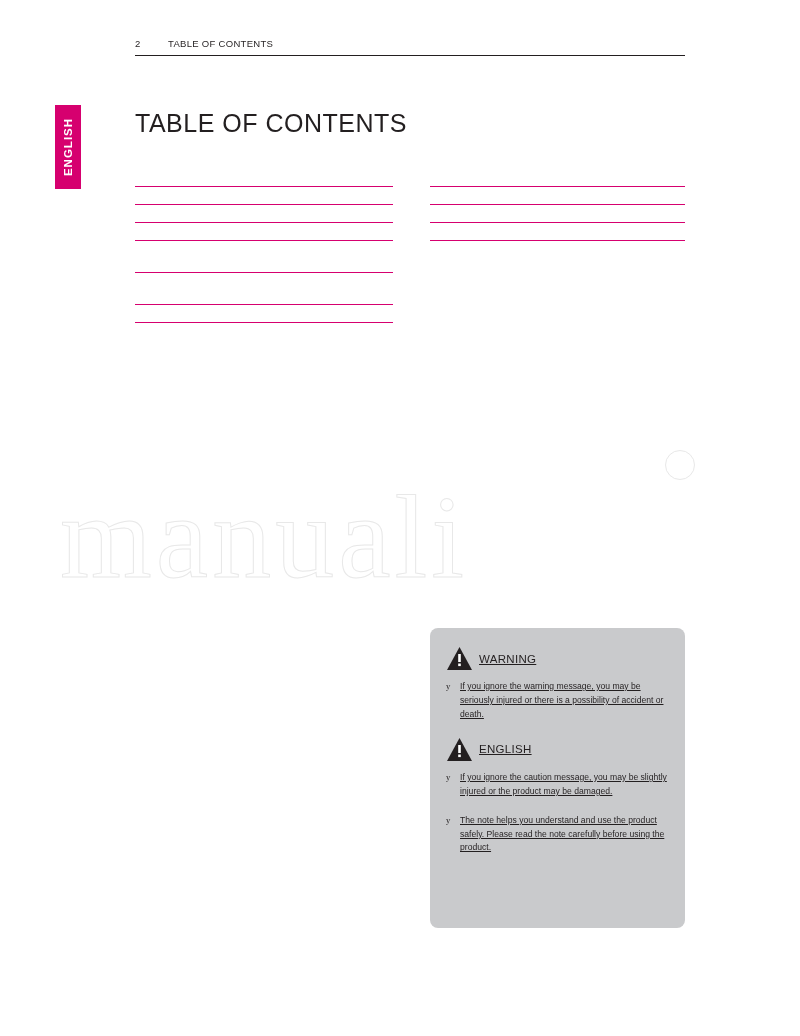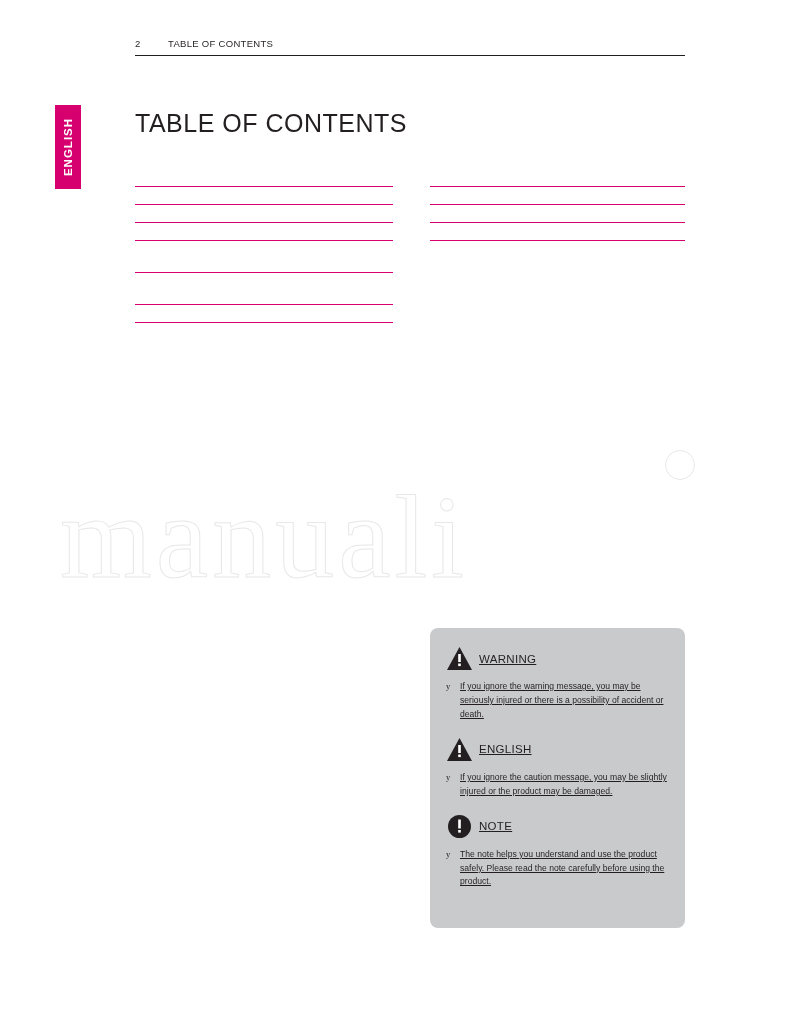--- a/index.html
+++ b/index.html
@@ -420,27 +420,17 @@
           <rect x="12.2" y="8" width="2.6" height="8" fill="#ffffff"></rect>
           <rect x="12.2" y="17.5" width="2.6" height="2.6" fill="#ffffff"></rect>
         </svg>
       </div>
       <div class="ntitle">ENGLISH</div>
     </div>
     <div class="notice-body">
       <div class="bullet">y</div>
       <div class="notice-text">If you ignore the caution message, you may be slightly injured or the product may be damaged.</div>
     </div>
-    <div class="notice-head">
-      <div class="circ-icon">
-        <svg width="27" height="25" viewBox="0 0 27 25">
-          <circle cx="13.5" cy="12.5" r="11.5" fill="#231f20"></circle>
-          <rect x="12.2" y="5.5" width="2.6" height="9" fill="#ffffff"></rect>
-          <rect x="12.2" y="16" width="2.6" height="2.6" fill="#ffffff"></rect>
-        </svg>
-      </div>
-      <div class="ntitle">NOTE</div>
-    </div>
     <div class="notice-body">
       <div class="bullet">y</div>
       <div class="notice-text">The note helps you understand and use the product safely. Please read the note carefully before using the product.</div>
     </div>
   </div>
 
 </body></html>

